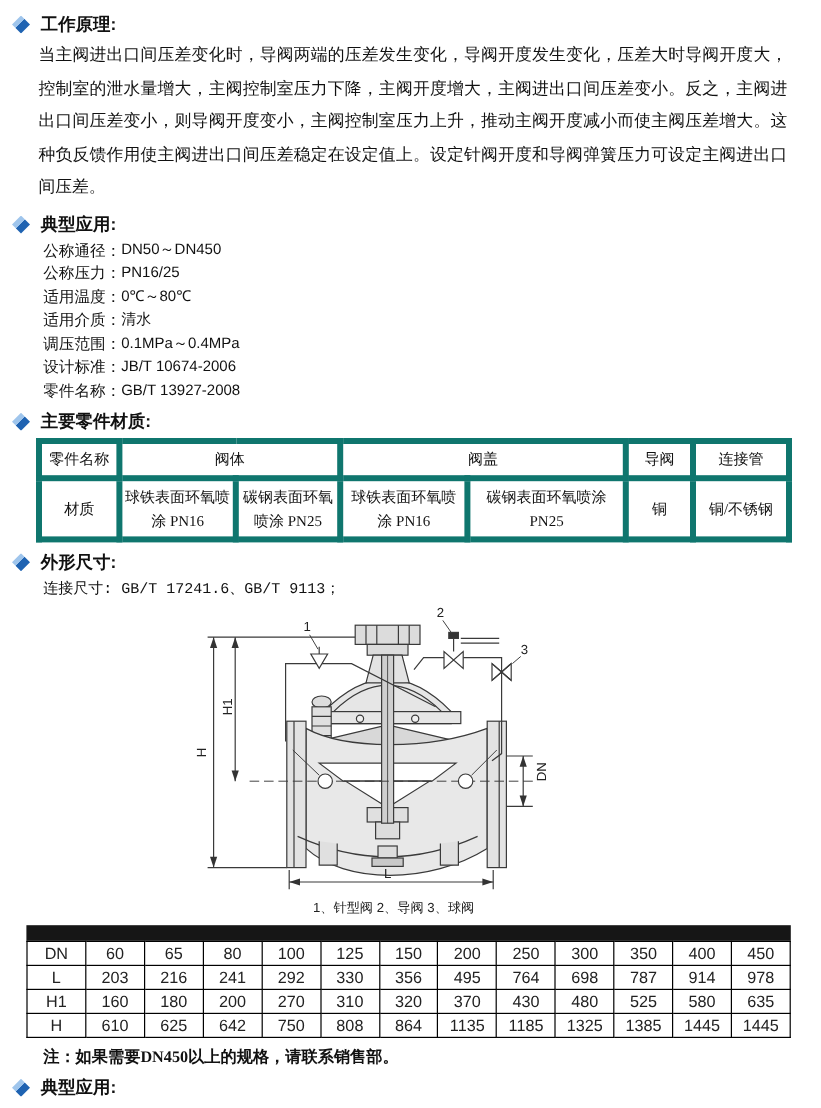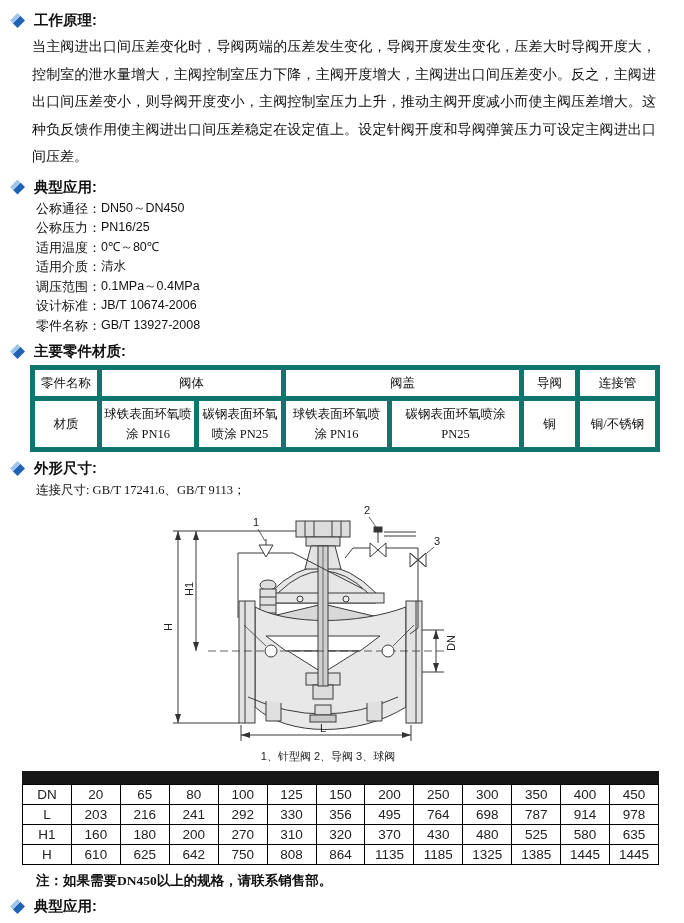--- a/index.html
+++ b/index.html
@@ -21,21 +21,21 @@
   .param-row{display:flex;line-height:19.5px;height:19.5px;}
   .plabel{white-space:pre;}
   .pvalue{font-family:Liberation Sans, sans-serif;font-size:12.5px;}
   
   .materials-table{border-collapse:collapse;margin:4px 0 2px 22px;width:625px;table-layout:fixed;
     font-size:12.5px;text-align:center;}
   .materials-table td{border:5px solid #0f766e;padding:1px 2px;line-height:20px;}
   .materials-table tr.hdr td{height:24px;}
   .materials-table tr.mat td{height:44px;}
   
-  .conn-note{margin:4px 0 0 28px;font-size:12.5px;font-family:Liberation Serif, serif;}
+  .conn-note{margin:4px 0 0 28px;font-size:12.5px;font-family:Liberation Mono, monospace;}
   
   .drawing{margin:2px 0 0 140px;height:266px;}
   .drawing svg text{font-family:"Liberation Sans","DejaVu Sans",sans-serif;font-size:11px;fill:#222;}
   
   .size-wrap{margin:4px 0 0 14px;width:637px;}
   .black-bar{height:13px;background:#161616;}
   .size-table{border-collapse:collapse;width:100%;table-layout:fixed;
     font-family:"Liberation Sans","DejaVu Sans",sans-serif;font-size:13.5px;text-align:center;color:#222;}
   .size-table td{border:1.6px solid #000;height:19px;padding:0;}
   
@@ -215,21 +215,21 @@
       <text x="180" y="259" text-anchor="middle" font-size="10.5">1、针型阀  2、导阀  3、球阀</text>
     </svg>
   </div>
 
   <div class="size-wrap">
     <div class="black-bar"></div>
     <table class="size-table">
       <tbody>
           <tr>
             <td>DN</td>
-            <td>20</td>
+            <td>60</td>
             <td>65</td>
             <td>80</td>
             <td>100</td>
             <td>125</td>
             <td>150</td>
             <td>200</td>
             <td>250</td>
             <td>300</td>
             <td>350</td>
             <td>400</td>

